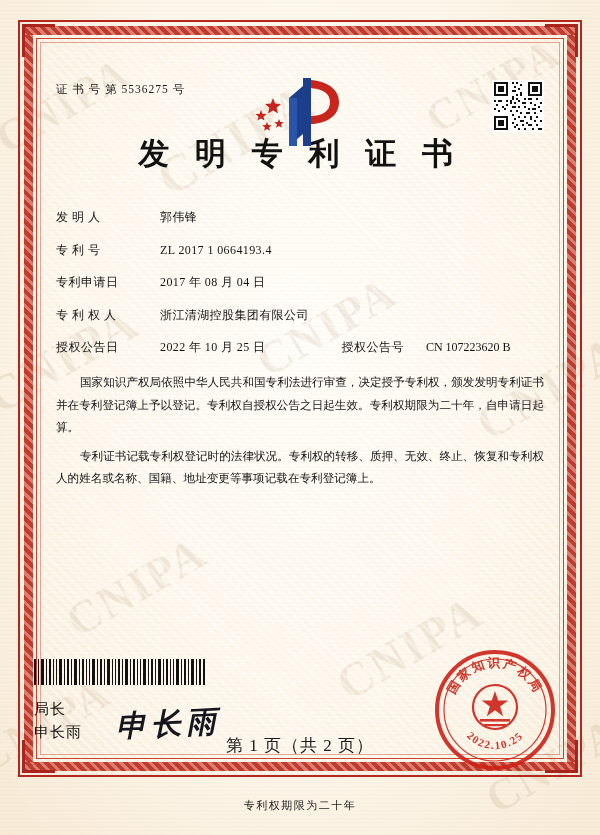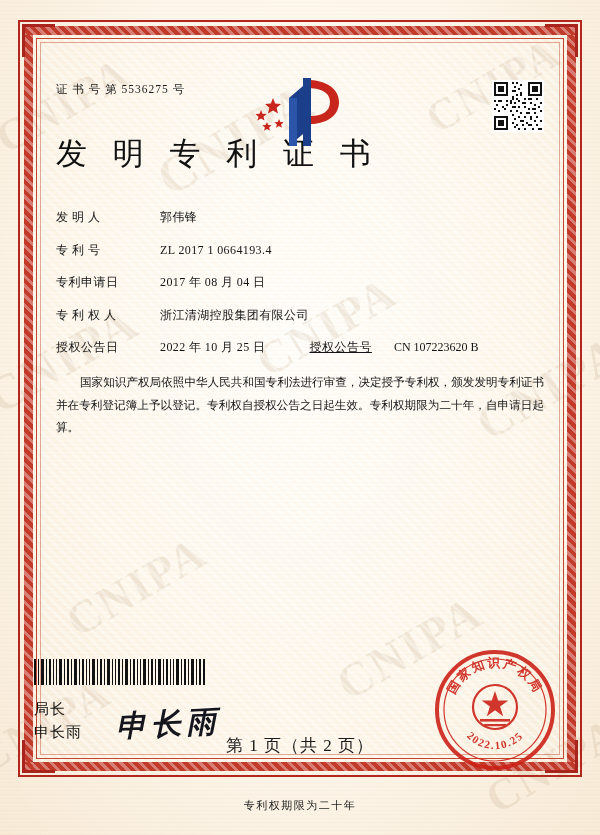--- a/index.html
+++ b/index.html
@@ -112,24 +112,24 @@
   .emblem {
     position: absolute;
     left: 50%;
     top: 12px;
     transform: translateX(-50%);
     width: 110px;
     height: 82px;
   }
 
   .title {
-    text-align: left;
+    text-align: center;
     font-family: "Liberation Serif", serif;
     font-size: 31px;
-    font-weight: normal;
+    font-weight: bold;
     letter-spacing: 9px;
     color: #111;
     margin-top: 36px;
   }
 
   .fields {
     margin-top: 34px;
     font-family: "Liberation Serif", serif;
     font-size: 12px;
     color: #141414;
@@ -143,23 +143,22 @@
     width: 104px;
     flex: 0 0 104px;
     letter-spacing: 0.5px;
   }
   .field-value {
     flex: 1;
     letter-spacing: 0.4px;
   }
   .field-row.dual .field-value { flex: 0 0 auto; }
   .field-row.dual .second-label {
-    margin-left: 44px;
+    margin-left: 76px;
     letter-spacing: 0.5px;
-    text-decoration: underline;
   }
   .field-row.dual .second-value {
     margin-left: 22px;
   }
 
   .para {
     font-family: "Liberation Serif", serif;
     font-size: 11.6px;
     line-height: 1.95;
     color: #141414;
@@ -388,20 +387,21 @@
       <div class="field-row dual">
         <div class="field-label">授权公告日</div>
         <div class="field-value">2022 年 10 月 25 日</div>
         <div class="second-label">授权公告号</div>
         <div class="second-value">CN 107223620 B</div>
       </div>
 
     </div>
 
     <div class="para p1">国家知识产权局依照中华人民共和国专利法进行审查，决定授予专利权，颁发发明专利证书并在专利登记簿上予以登记。专利权自授权公告之日起生效。专利权期限为二十年，自申请日起算。</div>
+    <div class="para">专利证书记载专利权登记时的法律状况。专利权的转移、质押、无效、终止、恢复和专利权人的姓名或名称、国籍、地址变更等事项记载在专利登记簿上。</div>
 
   </div>
 
   <div class="barcode">
     <svg width="172" height="26" viewBox="0 0 172 26" shape-rendering="crispEdges">
       <g fill="#111">
         <rect x="0" y="0" width="2" height="26"></rect>
           <rect x="4" y="0" width="1" height="26"></rect>
         <rect x="7" y="0" width="3" height="26"></rect>
           <rect x="12" y="0" width="1" height="26"></rect>

